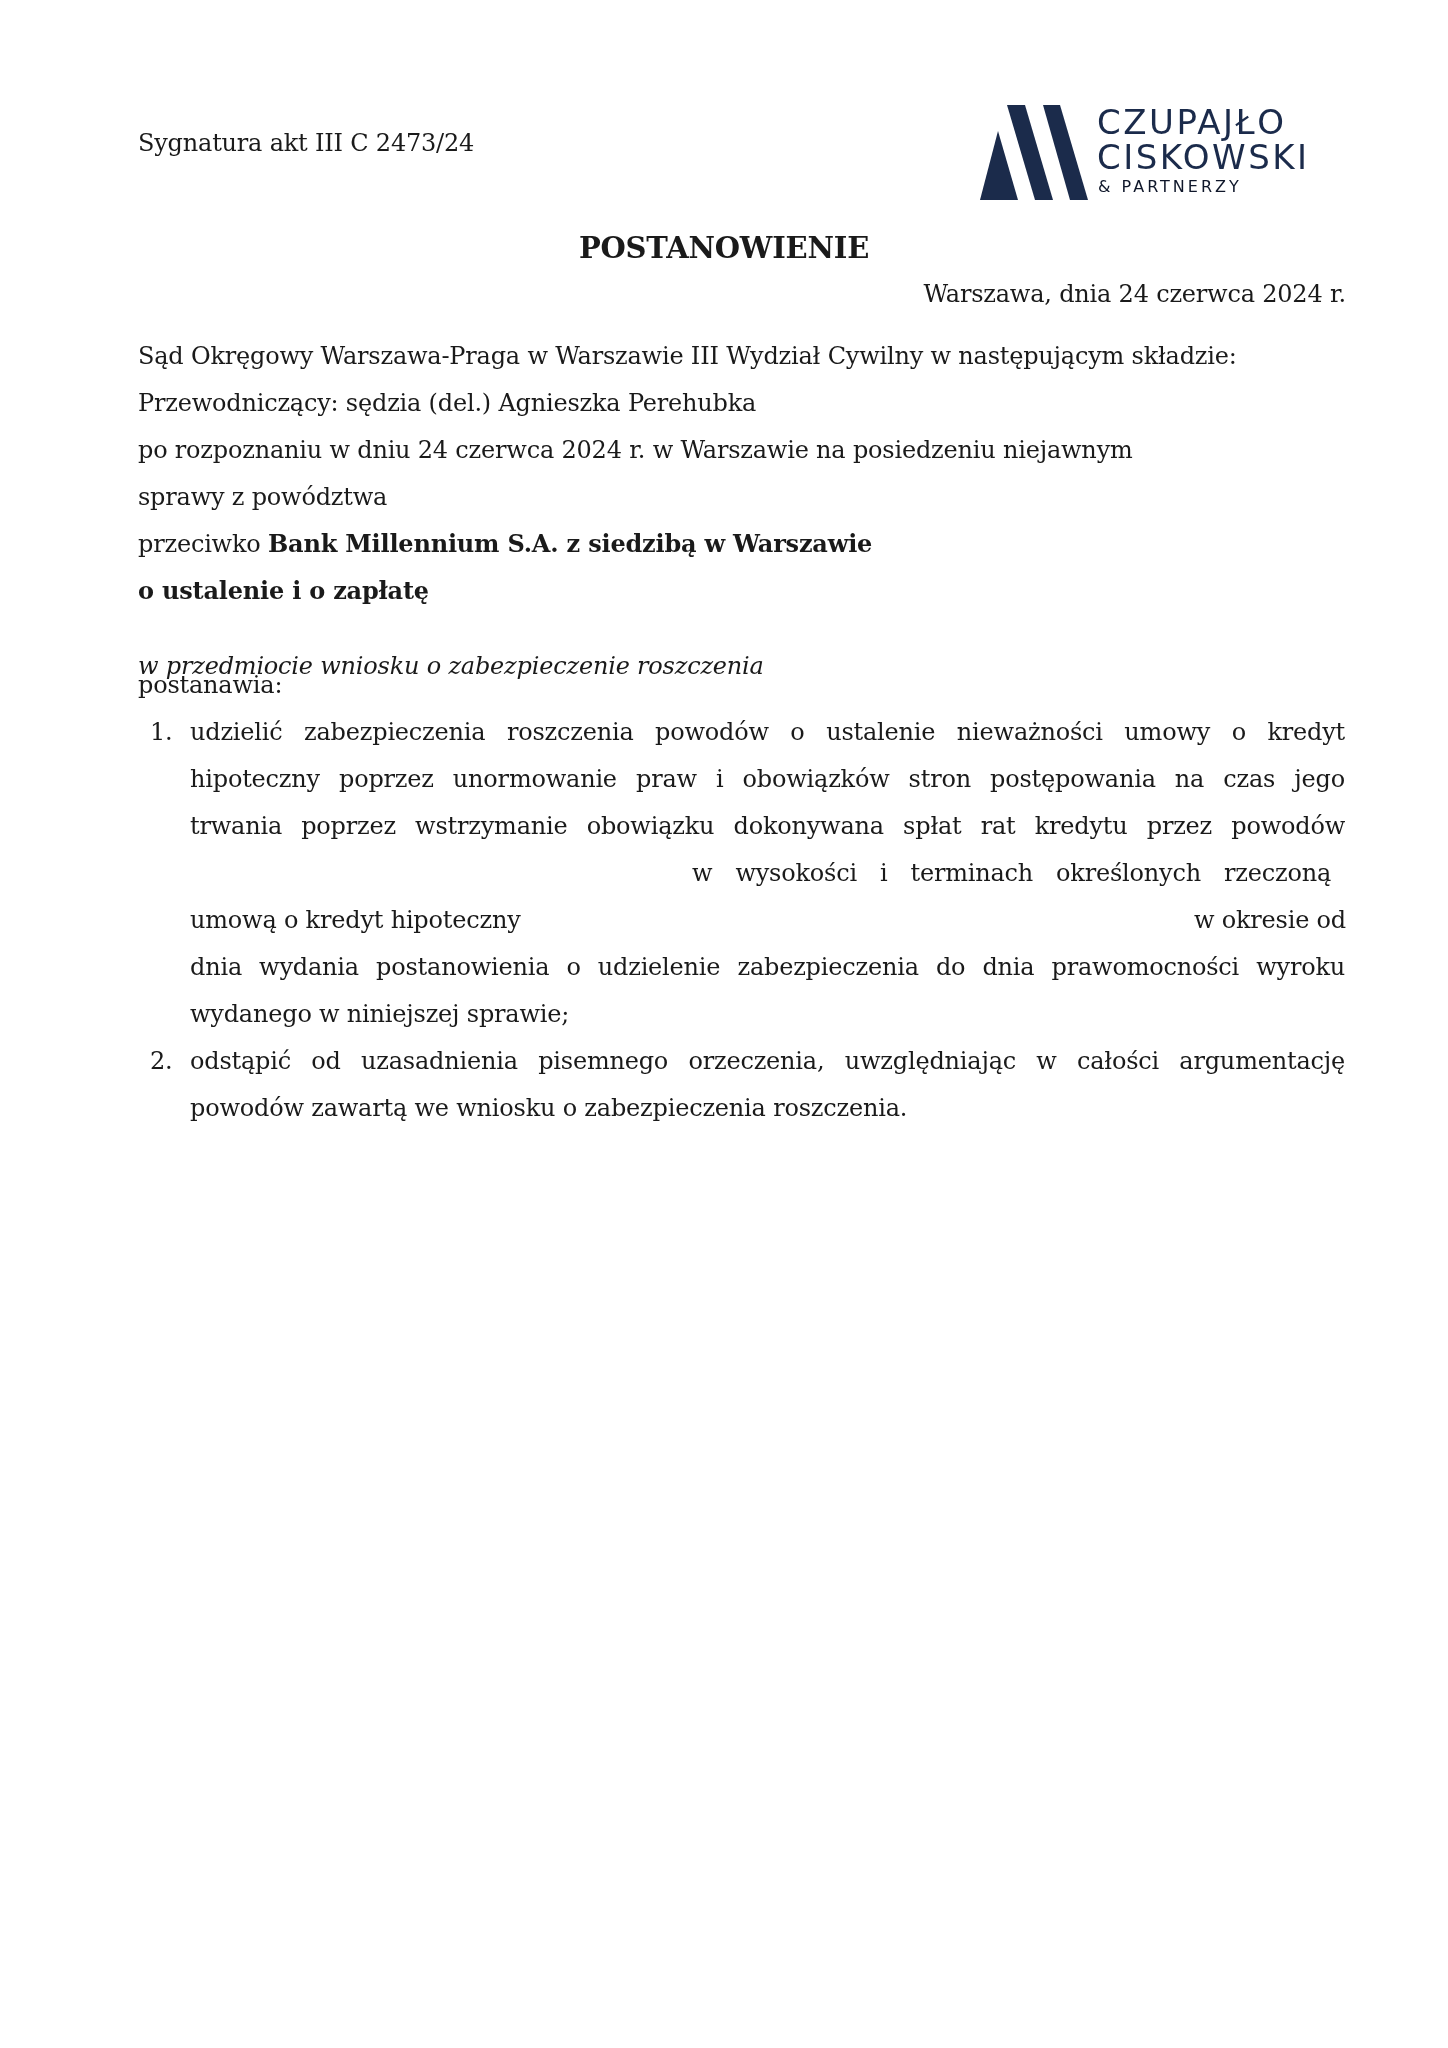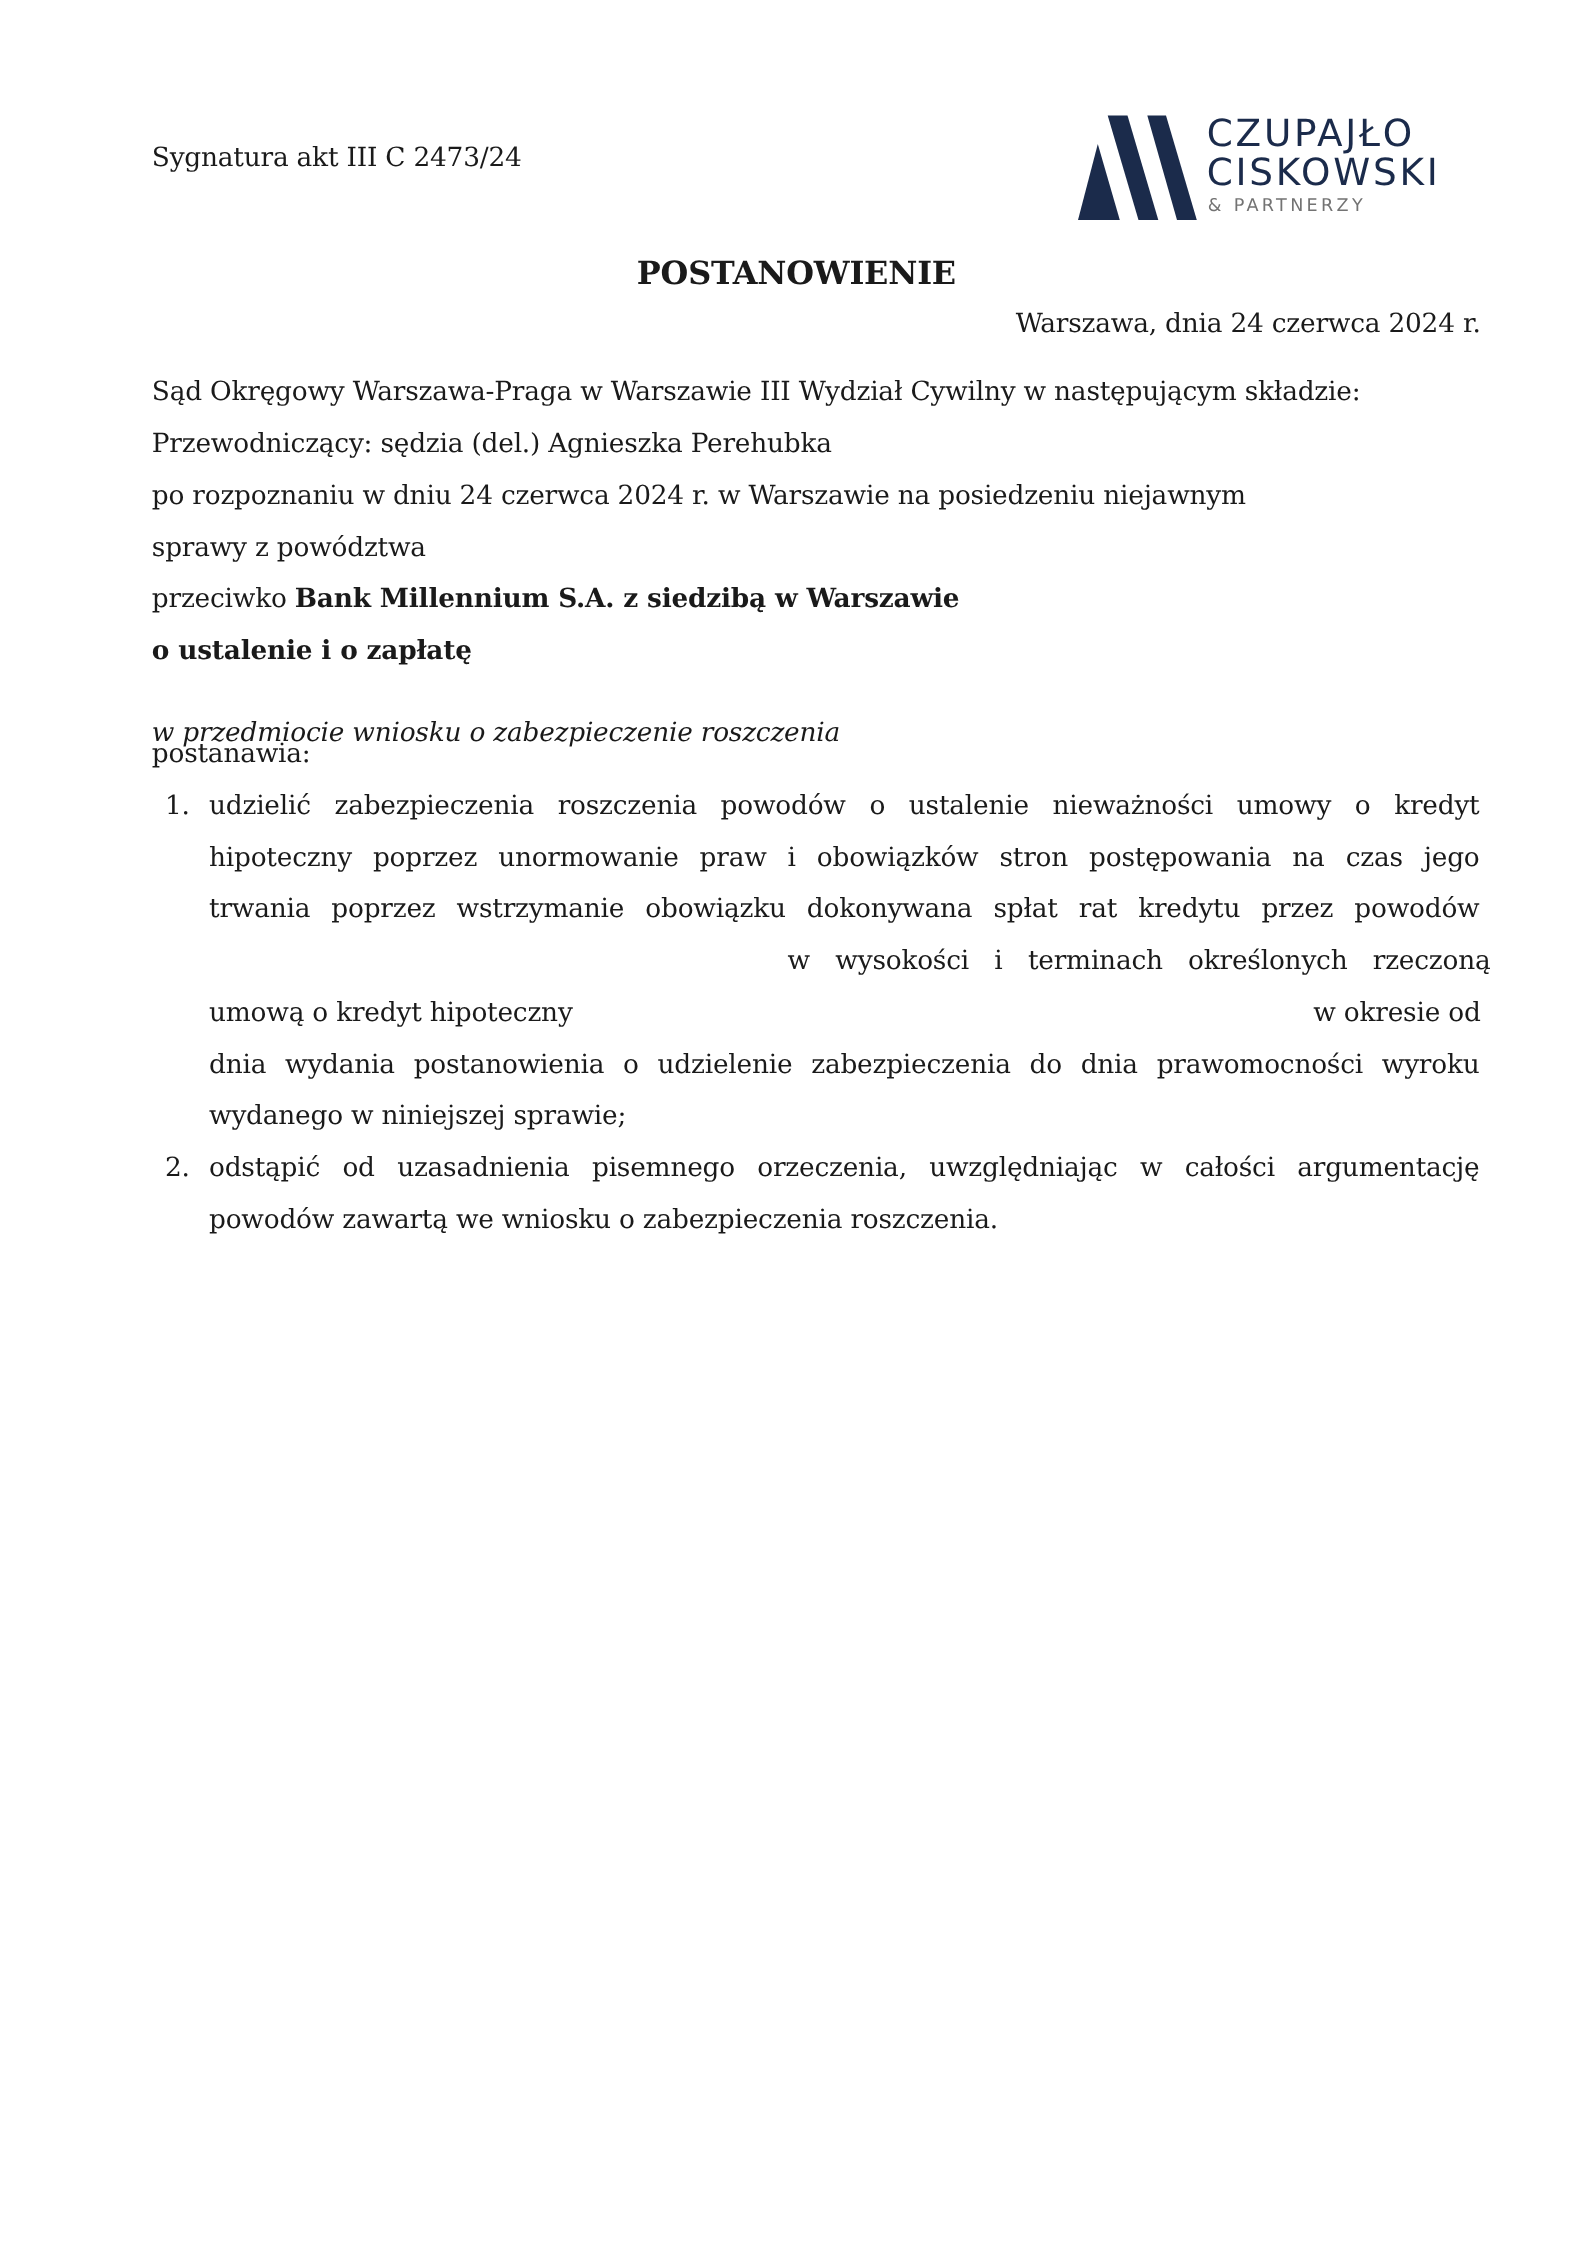--- a/index.html
+++ b/index.html
@@ -3,21 +3,21 @@
 <meta charset="utf-8">
 <style>
   html, body { margin: 0; padding: 0; background: #ffffff; }
   body { width: 1448px; height: 2048px; position: relative; overflow: hidden;
          font-family: "DejaVu Serif", serif; color: #1a1a1a; }
   .abs { position: absolute; white-space: nowrap; }
   .txt { font-family: "DejaVu Serif", serif; font-size: 24px; line-height: 30px; letter-spacing: -0.2px; }
   #case-number { left: 138px; top: 128px; }
   #logo { left: 975px; top: 100px; width: 380px; height: 105px; }
   .logo-word { font-family: "DejaVu Sans", sans-serif; color: #1b2b4b; font-size: 34px; letter-spacing: 2.5px; line-height: 34px; }
-  .logo-sub { font-family: "DejaVu Sans", sans-serif; color: #737373; font-size: 16px; letter-spacing: 3px; line-height: 16px; }
+  .logo-sub { font-family: "DejaVu Sans", sans-serif; color: #0f172a; font-size: 16px; letter-spacing: 3px; line-height: 16px; }
   #title { left: 0; width: 1448px; text-align: center; top: 233px; font-weight: bold; font-size: 29px; }
   #place-date { right: 102px; top: 279px; }
   .line { left: 138px; }
   .item-num { left: 150px; }
   .item-line { left: 190px; width: 1155px; }
   .justify { text-align: justify; text-align-last: justify; white-space: normal; }
   .bold { font-weight: bold; }
   .italic { font-style: italic; margin-top: 28px; }
 </style>
 </head>
@@ -45,21 +45,21 @@
 <div class="abs txt line" style="top:482px;">sprawy z powództwa</div>
 <div class="abs txt line" style="top:529px;"><span>przeciwko </span><span class="bold">Bank Millennium S.A. z siedzibą w Warszawie</span></div>
 <div class="abs txt line" style="top:576px;font-weight:bold;">o ustalenie i o zapłatę</div>
 <div class="abs txt line italic" style="top:623px;">w przedmiocie wniosku o zabezpieczenie roszczenia</div>
 <div class="abs txt line" style="top:670px;">postanawia:</div>
 
 <div class="abs txt item-num" style="top:717px;">1.</div>
 <div class="abs txt item-line justify" style="top:717px;">udzielić zabezpieczenia roszczenia powodów o ustalenie nieważności umowy o kredyt</div>
 <div class="abs txt item-line justify" style="top:764px;">hipoteczny poprzez unormowanie praw i obowiązków stron postępowania na czas jego</div>
 <div class="abs txt item-line justify" style="top:811px;">trwania poprzez wstrzymanie obowiązku dokonywana spłat rat kredytu przez powodów</div>
-<div class="abs txt justify" style="top:858px;left:716px;width:639px;">w wysokości i terminach określonych rzeczoną</div>
+<div class="abs txt justify" style="top:858px;left:692px;width:639px;">w wysokości i terminach określonych rzeczoną</div>
 <div class="abs txt" style="top:905px;left:190px;">umową  o kredyt hipoteczny</div>
 <div class="abs txt" style="top:905px;right:102px;">w okresie od</div>
 <div class="abs txt item-line justify" style="top:952px;">dnia wydania postanowienia o udzielenie zabezpieczenia  do dnia prawomocności wyroku</div>
 <div class="abs txt" style="top:999px;left:190px;">wydanego w niniejszej sprawie;</div>
 
 <div class="abs txt item-num" style="top:1046px;">2.</div>
 <div class="abs txt item-line justify" style="top:1046px;">odstąpić od uzasadnienia pisemnego orzeczenia, uwzględniając w całości argumentację</div>
 <div class="abs txt" style="top:1093px;left:190px;">powodów zawartą we wniosku o zabezpieczenia roszczenia.</div>
 
 </body></html>

